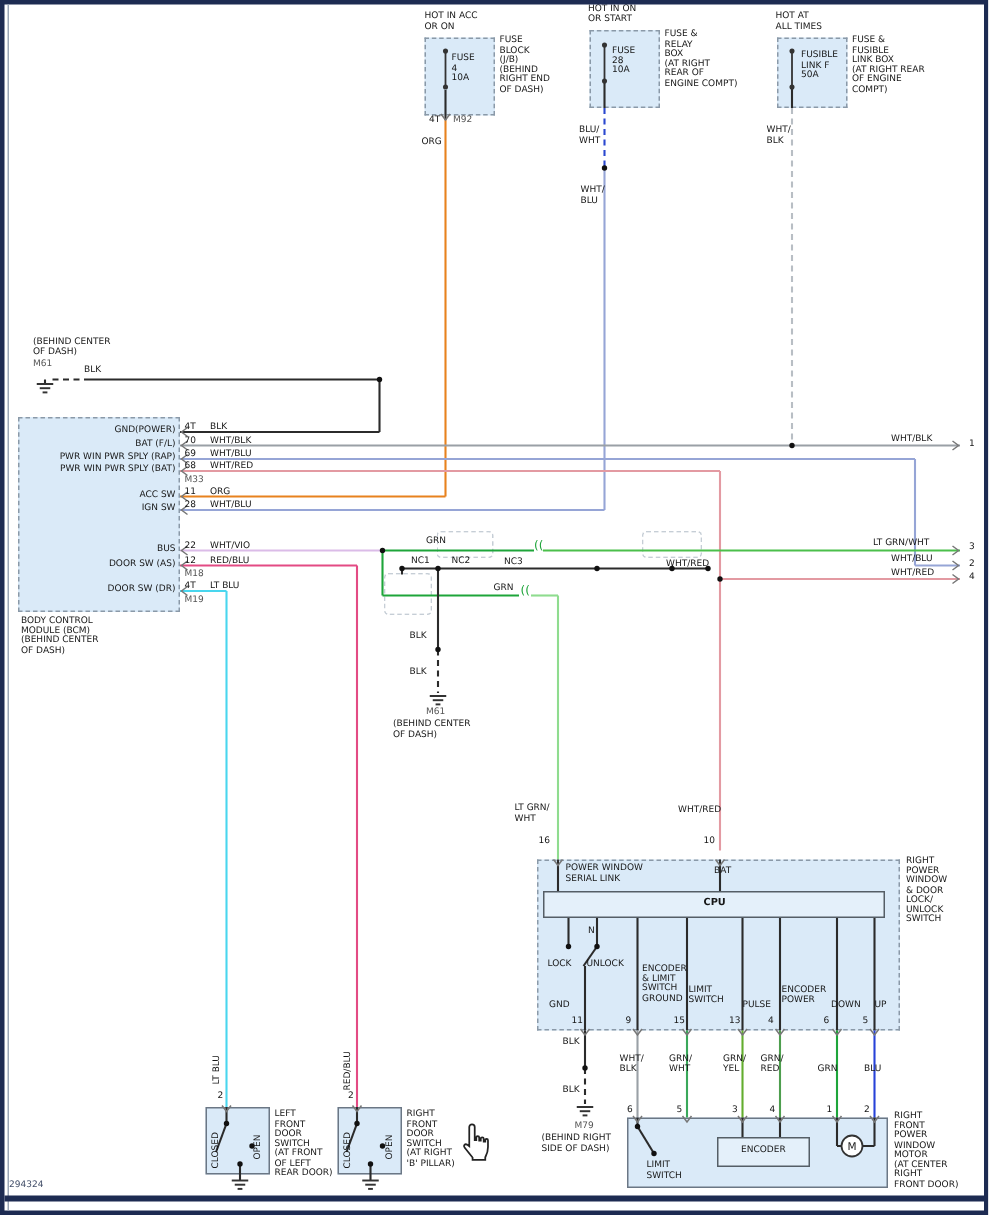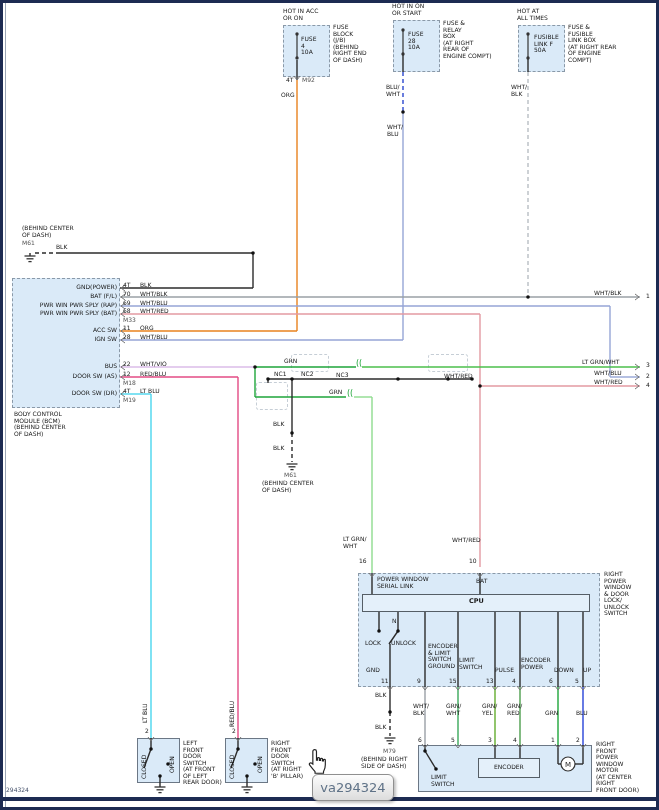--- a/index.html
+++ b/index.html
@@ -184,23 +184,20 @@
       <text x="568" y="766.5" text-anchor="middle" font-size="7" font-family="DejaVu Sans,sans-serif" fill="#222">M</text>
     </svg>
   <div id="frame">
       <div class="innerline"></div>
     </div>
   <div id="botbar"></div>
   <div id="corner-id">294324</div>
   <svg id="cursor" width="22" height="26" viewBox="0 0 16 20">
     <path d="M6.2 1.2 C7 1.2 7.6 1.8 7.6 2.6 L7.6 9.3 L8.4 9.3 L8.4 7.9 C8.4 7.1 9.9 7.1 9.9 7.9 L9.9 9.6 L10.7 9.6 L10.7 8.5 C10.7 7.7 12.2 7.7 12.2 8.5 L12.2 10 L13 10 L13 9.3 C13 8.5 14.4 8.5 14.4 9.3 L14.4 12.8 C14.4 15.8 13.3 17.4 13 18.1 L13 19.4 L6.5 19.4 L6.5 18.2 C5.4 16.9 3.5 14.5 2.4 13.1 C1.6 12.1 2.6 11 3.7 11.6 L4.8 12.4 L4.8 2.6 C4.8 1.8 5.4 1.2 6.2 1.2 Z" fill="#ffffff" stroke="#222" stroke-width="0.9"></path>
   </svg>
-  <div id="tooltip">
-    <span>va294324</span>
-  </div>
 <div class="box dashed" style="left: 283px; top: 25px; width: 47px; height: 52px;"></div>
     <div class="box dashed" style="left: 393px; top: 20px; width: 47px; height: 52px;"></div>
     <div class="box dashed" style="left: 518px; top: 25px; width: 47px; height: 47px;"></div>
     <div class="box dashed" style="left: 12px; top: 278px; width: 108px; height: 130px;"></div>
     <div class="box dashed" style="left: 358px; top: 573px; width: 242px; height: 114px;"></div>
     <div class="box solid2" style="left: 362px; top: 594px; width: 228px; height: 18px;"></div>
     <div class="box solid" style="left: 418px; top: 745px; width: 174px; height: 47px;"></div>
     <div class="box solid2" style="left: 478px; top: 758px; width: 62px; height: 20px;"></div>
     <div class="box solid" style="left: 137px; top: 738px; width: 43px; height: 45px;"></div>
     <div class="box solid" style="left: 225px; top: 738px; width: 43px; height: 45px;"></div>

